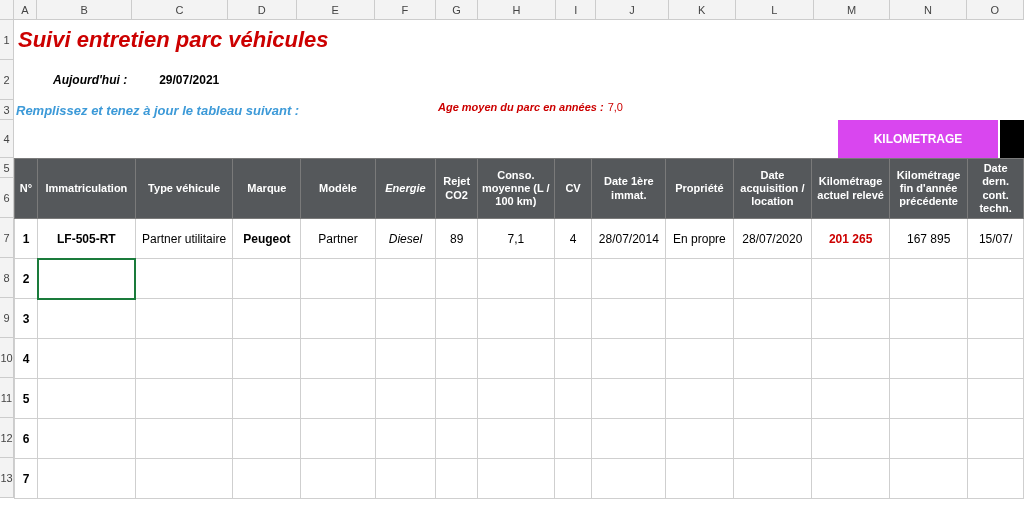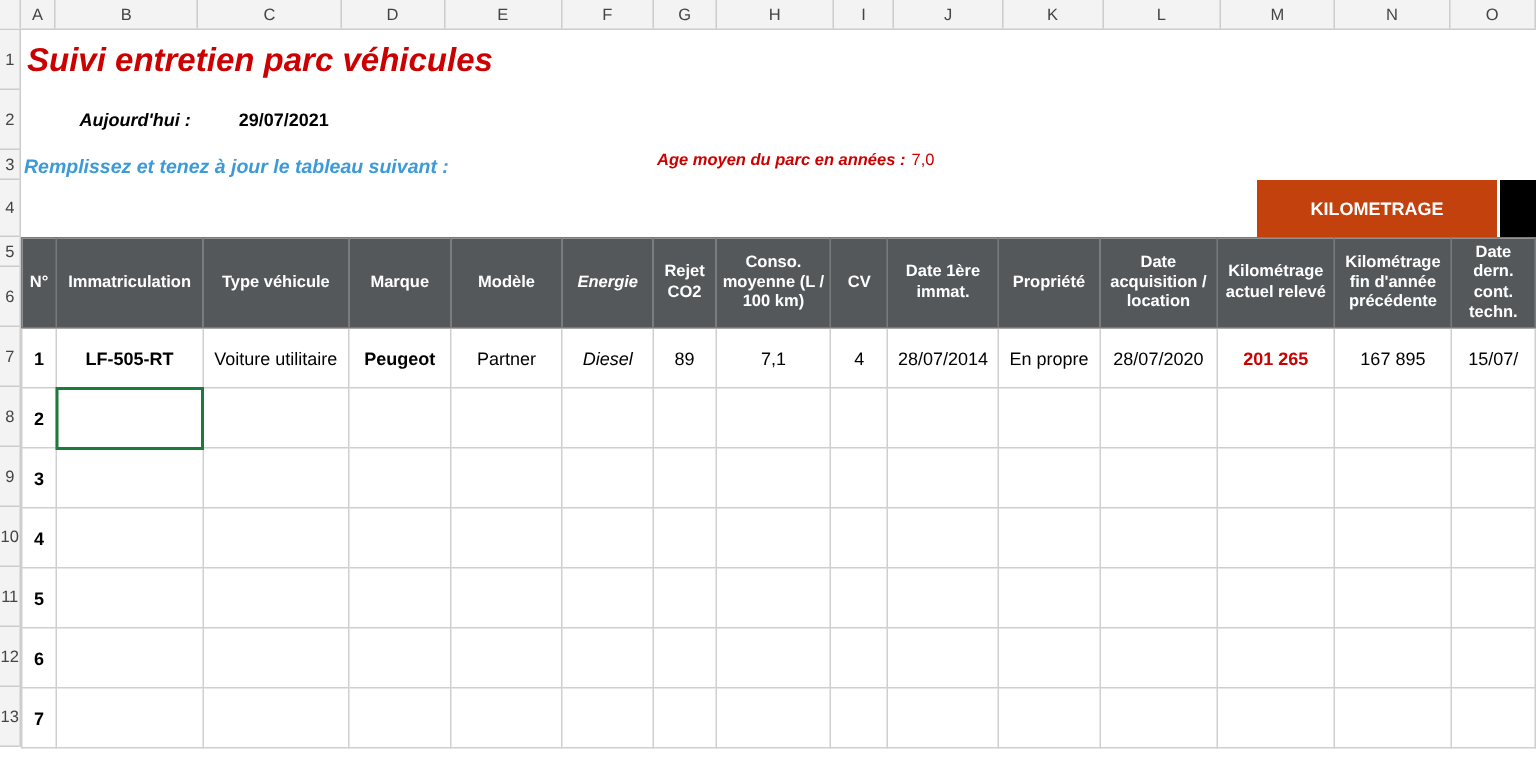--- a/index.html
+++ b/index.html
@@ -27,21 +27,21 @@
   .instr-row { height: 20px; display: flex; align-items: center; position: relative; }
   .instr { font-size: 13px; font-weight: bold; font-style: italic; color: #3d9ad8; padding-left: 2px; }
 
   .stats { position: absolute; left: 400px; top: 0; font-size: 11px; line-height: 14px; }
   .stats .line { white-space: nowrap; }
   .stats .label { color: #cc0000; font-style: italic; font-weight: bold; margin-left: 24px; }
   .stats .val { color: #cc0000; font-weight: normal; margin-left: 4px; }
 
   
   .section-row { height: 38px; position: relative; }
-  .section-km { position: absolute; top: 0; height: 38px; background: #c2410c; color: #fff; font-weight: bold; font-size: 12px; display: flex; align-items: center; justify-content: center; }
+  .section-km { position: absolute; top: 0; height: 38px; background: #d946ef; color: #fff; font-weight: bold; font-size: 12px; display: flex; align-items: center; justify-content: center; }
   .section-next { position: absolute; top: 0; height: 38px; background: #000; }
 
   
   .table-wrap { position: relative; }
   table.grid { border-collapse: collapse; table-layout: fixed; }
   table.grid th { background: #55585b; color: #fff; font-size: 11px; font-weight: bold; text-align: center; vertical-align: middle; height: 60px; border: 1px solid #7a7a7a; padding: 2px 3px; line-height: 1.2; }
   table.grid th.energy { font-style: italic; }
   table.grid td { height: 40px; border: 1px solid #cfcfcf; text-align: center; vertical-align: middle; font-size: 12px; background: #fff; padding: 0 2px; }
   table.grid td .v { white-space: nowrap; overflow: hidden; }
   .bold { font-weight: bold; }
@@ -154,21 +154,21 @@
           <th>Date acquisition / location</th>
           <th>Kilométrage actuel relevé</th>
           <th>Kilométrage fin d'année précédente</th>
           <th>Date dern. cont. techn.</th>
         </tr>
       </thead>
       <tbody>
         <tr>
           <td class="rownum"><span class="v">1</span></td>
           <td class="bold"><span class="v">LF-505-RT</span></td>
-          <td><span class="v">Voiture utilitaire</span></td>
+          <td><span class="v">Partner utilitaire</span></td>
           <td class="bold"><span class="v">Peugeot</span></td>
           <td><span class="v">Partner</span></td>
           <td class="italic"><span class="v">Diesel</span></td>
           <td><span class="v">89</span></td>
           <td><span class="v">7,1</span></td>
           <td><span class="v">4</span></td>
           <td><span class="v">28/07/2014</span></td>
           <td><span class="v">En propre</span></td>
           <td><span class="v">28/07/2020</span></td>
           <td class="red"><span class="v">201 265</span></td>

